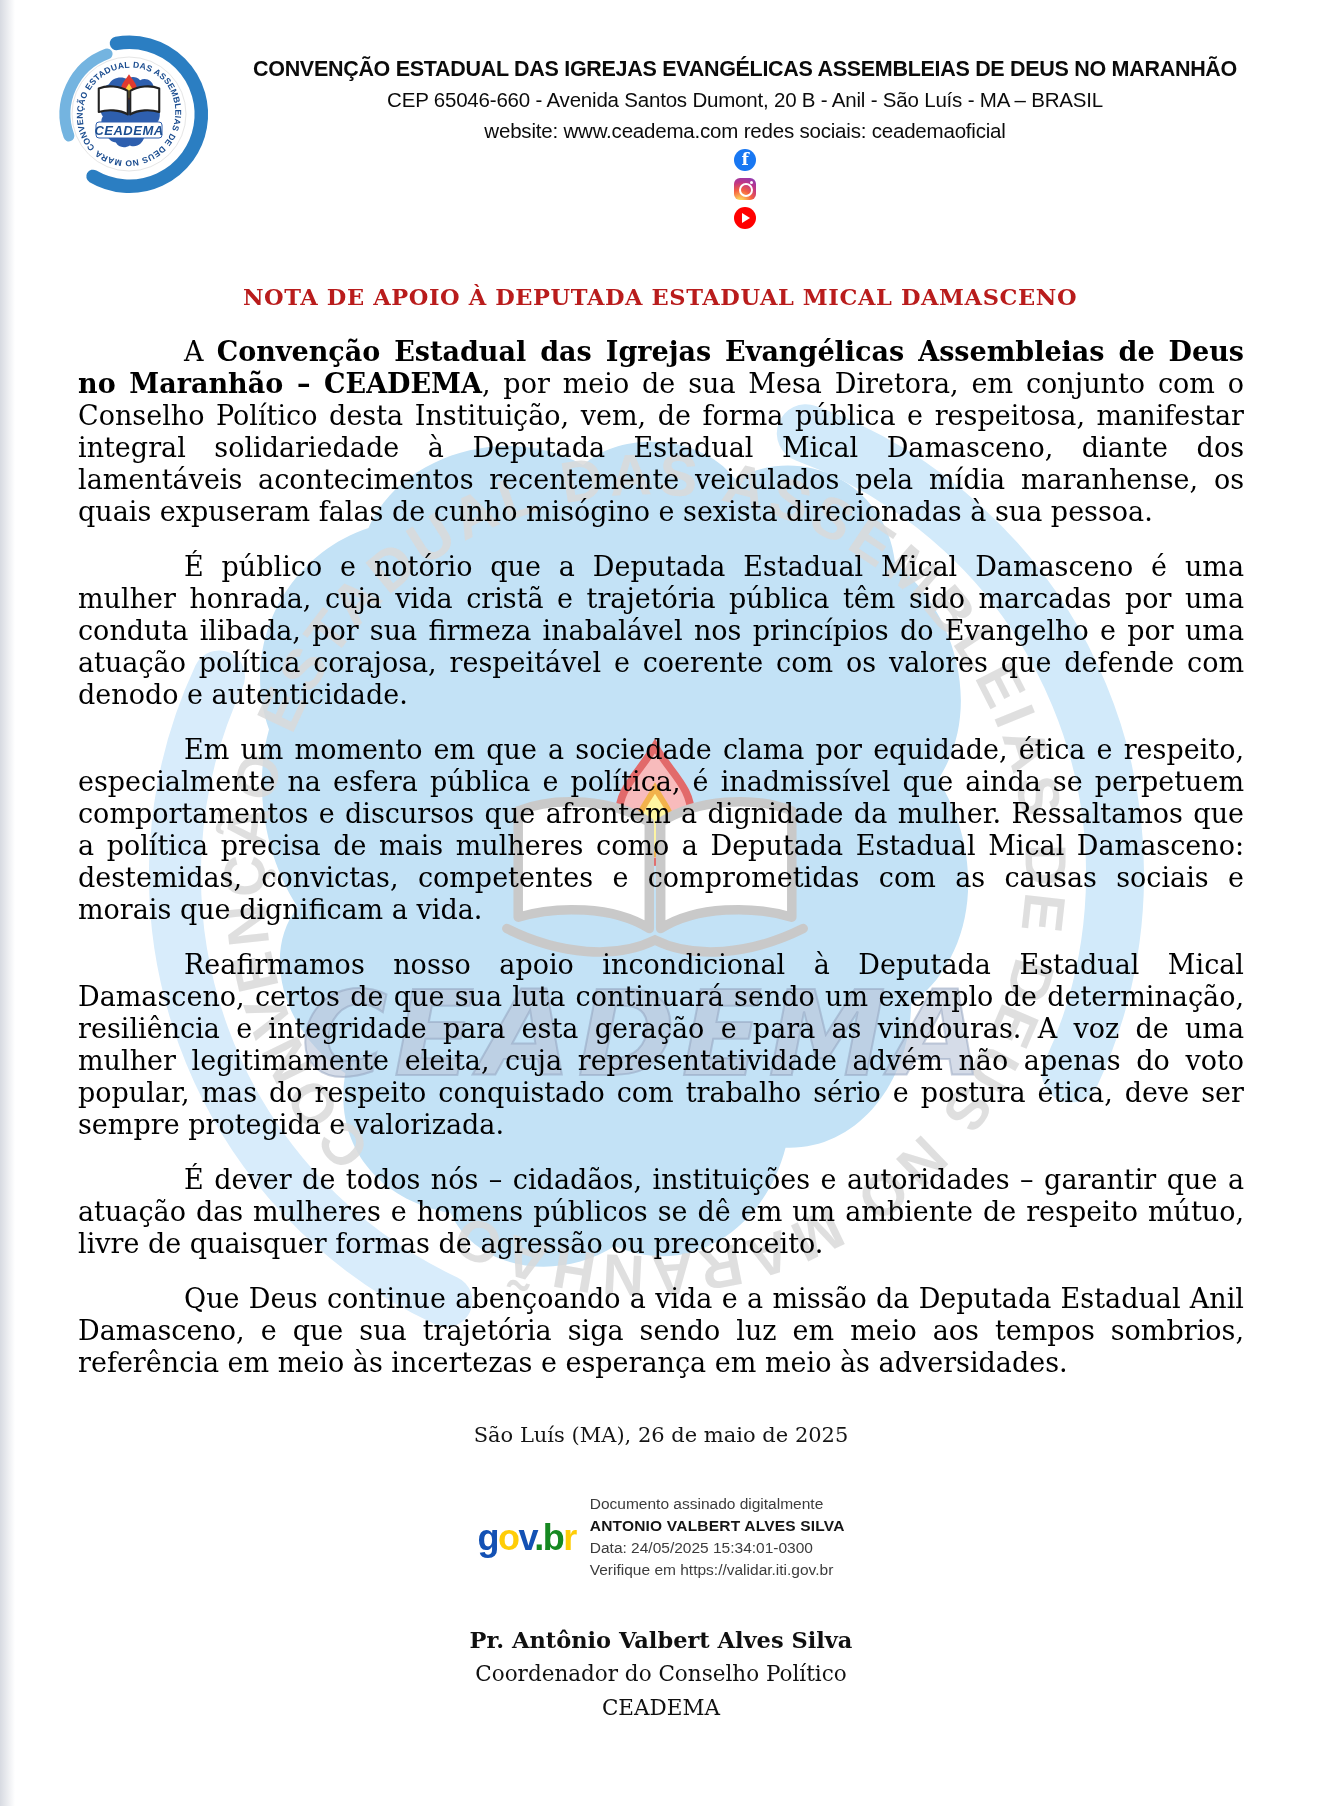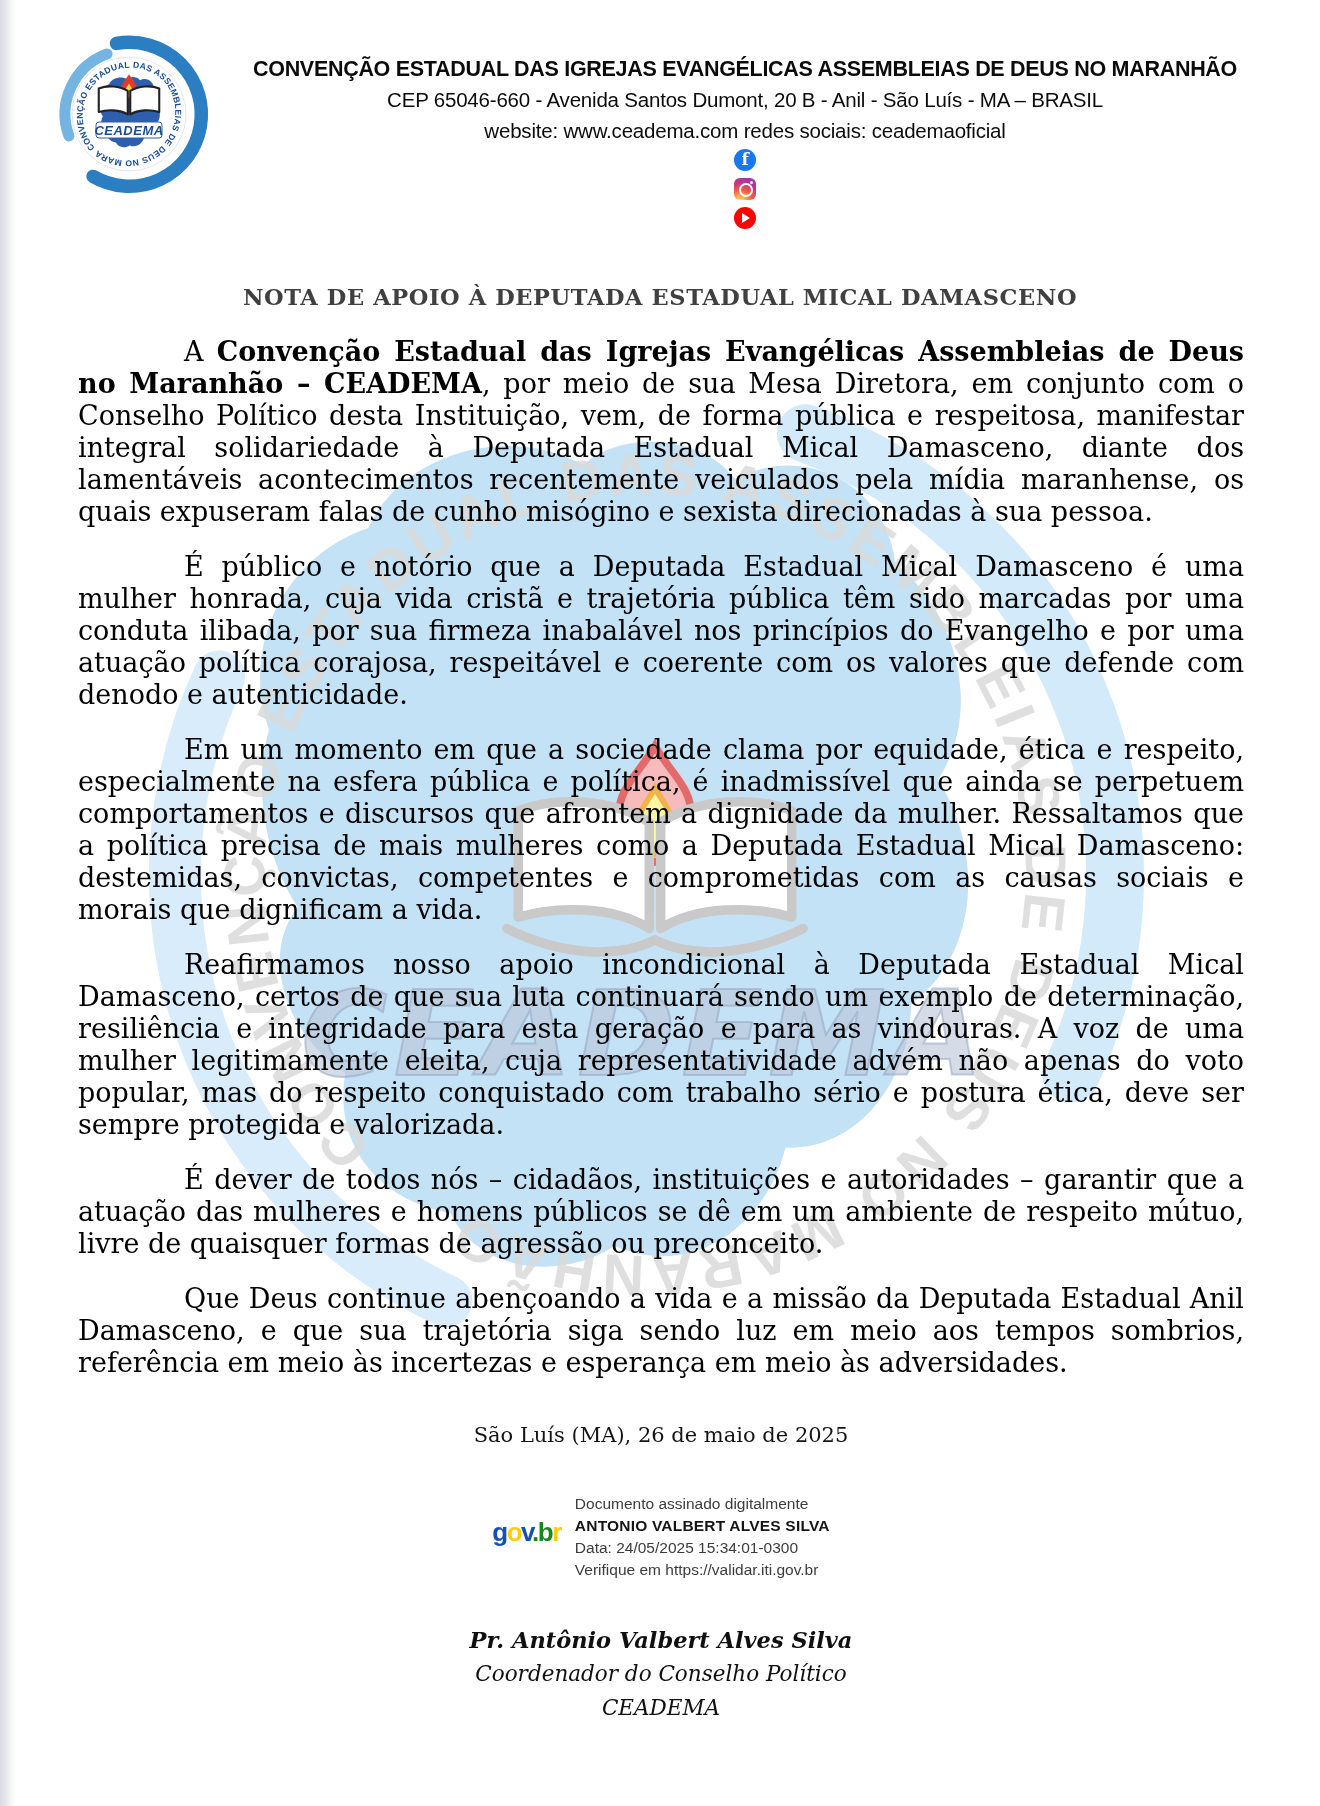--- a/index.html
+++ b/index.html
@@ -26,35 +26,35 @@
   .sicon.ig::before{content:"";position:absolute;left:5px;top:5px;width:10px;height:10px;
         border:2px solid #fff;border-radius:50%;}
   .sicon.ig::after{content:"";position:absolute;right:3px;top:3px;width:3px;height:3px;
         background:#fff;border-radius:50%;}
   .sicon.yt{background:#FF0000;border-radius:50%;}
   .sicon.yt::after{content:"";position:absolute;left:8px;top:6px;width:0;height:0;
         border-left:8px solid #fff;border-top:5px solid transparent;border-bottom:5px solid transparent;}
 
   
   h1{margin:84px 20px 0;text-align:center;font-size:22.5px;font-weight:bold;
-     letter-spacing:0.6px;color:#404040;}
+     letter-spacing:0.6px;color:#b91c1c;}
   main{margin:26px 76px 0 78px;}
   main p{font-size:27px;line-height:32px;text-align:justify;text-indent:106px;
      margin:0 0 23px;color:#000000;}
   .dateline{margin-top:44px;text-align:center;font-size:21px;color:#141414;}
 
   
   .stamp{margin-top:46px;display:flex;justify-content:center;gap:14px;
      font-family:"Liberation Sans",sans-serif;}
-  .govbr{font-size:26px;font-weight:bold;letter-spacing:-1.5px;align-self:flex-start;margin-top:24px;}
+  .govbr{font-size:36px;font-weight:bold;letter-spacing:-1.5px;align-self:flex-start;margin-top:24px;}
   .stamp-lines{font-size:15.5px;color:#3c3c3c;line-height:22px;text-align:left;}
   .stamp-name{font-weight:bold;color:#141414;letter-spacing:0.2px;}
 
   
-  .signer{margin-top:42px;text-align:center;font-size:21.5px;line-height:34px;color:#101010;font-style:italic;}
+  .signer{margin-top:42px;text-align:center;font-size:21.5px;line-height:34px;color:#101010;}
   .signer-name{font-weight:bold;font-size:22.5px;}
 </style>
 </head>
 <body>
 
 <div class="page">
   <div class="scan-edge"></div>
 
   <svg class="watermark" viewBox="0 0 1100 1060" aria-hidden="true">
     <g transform="rotate(-6 520 490)">

